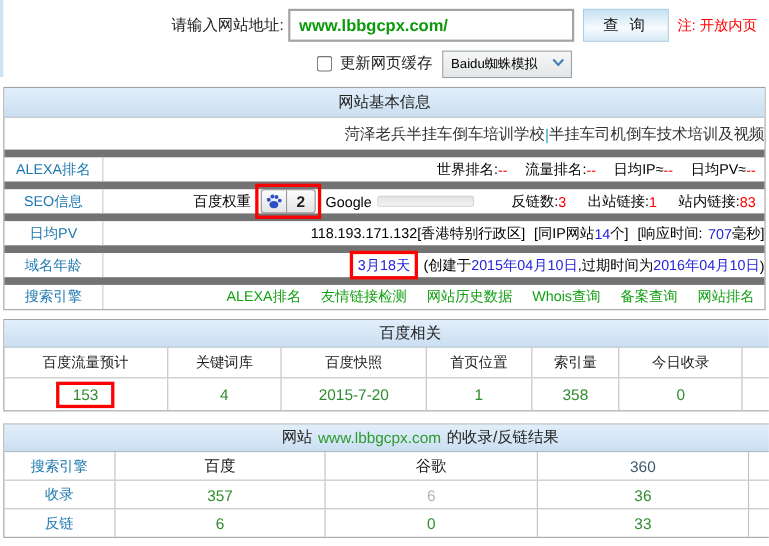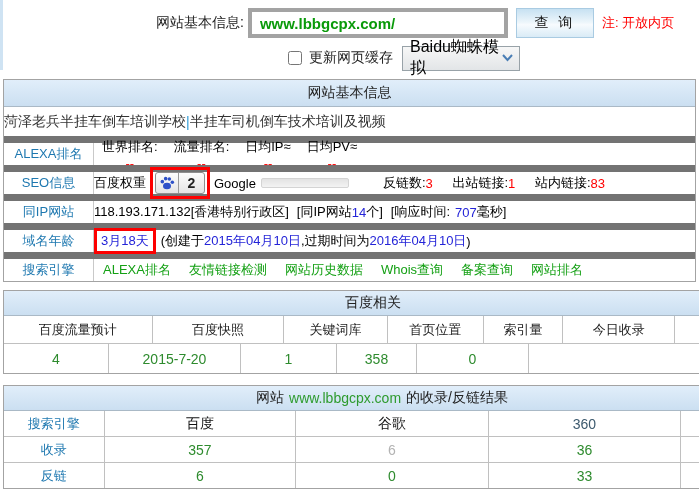--- a/index.html
+++ b/index.html
@@ -4,50 +4,50 @@
 <style>
   * { margin:0; padding:0; box-sizing:border-box; }
   html,body { background:#fff; }
   body { font-family:"Liberation Sans","DejaVu Sans",sans-serif; }
   .page { position:relative; width:699px; height:496px; overflow:hidden; background:#fff; font-size:13px; color:#000; }
   .edge-strip { position:absolute; left:0; top:0; width:3px; height:70px; background:#cfe3f3; }
 
   
   .form-row1 { display:flex; align-items:center; margin:8px 0 0 156px; height:30px; white-space:nowrap; }
   .url-label { font-size:14px; color:#222; }
-  .url-input { width:260px; height:30px; border:4px solid #a3a3a3; padding:0 8px; margin-left:4px;
+  .url-input { width:260px; height:30px; border:2px solid #a3a3a3; padding:0 8px; margin-left:4px;
                font-family:"Liberation Sans","DejaVu Sans",sans-serif; font-size:15px; font-weight:bold; color:#0a9a0a; outline:none; }
   .query-btn { width:78px; height:30px; margin-left:8px; border:1px solid #a9cbe2; cursor:pointer;
                background:linear-gradient(#c7e1f2,#edf6fb 48%,#f7fbfe 56%,#d9ebf6); font-size:14px; color:#111; letter-spacing:3px;
                font-family:"Liberation Sans","DejaVu Sans",sans-serif; }
   .note { color:#f00; font-size:13px; margin-left:8px; white-space:nowrap; }
   .form-row2 { display:flex; align-items:center; margin:7px 0 0 288px; height:26px; }
   .cb { width:14px; height:14px; margin-right:7px; }
   .cache-label { font-size:14px; color:#222; }
   .select { display:flex; align-items:center; justify-content:space-between; width:118px; height:25px; margin-left:9px;
-            border:1px solid #98a2a8; background:linear-gradient(#f7f7f7,#e2e5e7); padding:0 5px 0 7px; font-size:16px; cursor:pointer; }
+            border:1px solid #98a2a8; background:linear-gradient(#f7f7f7,#e2e5e7); padding:0 5px 0 7px; font-size:12px; cursor:pointer; }
 
   
   .tbl { margin-left:3px; border:1px solid #a3a3a3; background:#fff; }
   .tbl-head { background:linear-gradient(#e1eefa,#cbdff1); display:flex; align-items:center; justify-content:center;
               font-size:14px; color:#222;text-align:right; }
   .rbx { border:3px solid #fd0000; }
 
   
   .t1 { width:693px; margin-top:8px; }
   .t1 .tbl-head { height:27px; border-bottom:1px solid #aab9c6; }
   .t1-row { display:flex; height:29px; align-items:stretch; border-top:7px solid #737373; }
   .t1-row.first { border-top:none; }
   .t1-label { width:90px; flex:0 0 90px; display:flex; align-items:center; justify-content:center;
               border-right:1px solid #c9c9c9; color:#1e78b0; font-size:13px; }
-  .t1-content { flex:1; display:flex; align-items:center; justify-content:flex-start; white-space:nowrap; }
+  .t1-content { flex:1; display:flex; align-items:center; justify-content:flex-end; white-space:nowrap; }
   .site-title { font-size:14px; color:#333; }
   .pipe { color:#2e9bd6; }
   .grp { display:inline-flex; align-items:center; }
-  .gap14 > .grp { margin:0 8px;flex-direction:column; }
+  .gap14 > .grp { margin:0 8px; }
   .red-v { color:#f00; }
   .blue-v { color:#2424d8; }
   .gl { color:#14a014; margin:0 9px; text-decoration:none; font-size:13px; cursor:pointer; }
 
   .bw-unit { display:inline-flex; align-items:stretch; height:22px; border:1px solid #8f8f8f; border-radius:3px;
              overflow:hidden; background:linear-gradient(#fdfdfd,#e4e4e4); }
   .bw-paw { width:23px; display:flex; align-items:center; justify-content:center; border-right:1px solid #9a9a9a; }
   .bw-num { width:25px; display:flex; align-items:center; justify-content:center; font-weight:bold; font-size:14px; color:#222; }
   .rbx-icon { display:inline-flex; padding:2px; margin:0 4px; }
   .g-bar { width:88px; height:10px; border:1px solid #d4d4d4; border-radius:2px; background:linear-gradient(#e3e3e3,#f3f3f3); margin-left:5px; }
@@ -84,21 +84,21 @@
   .val-g { color:#2e8b2e; }
   .val-gray { color:#b3b3b3; }
 </style>
 </head>
 <body>
 
 <div class="page">
   <div class="edge-strip"></div>
 
   <div class="form-row1">
-    <span class="url-label">网站基本信息:</span>
+    <span class="url-label">请输入网站地址:</span>
     <input class="url-input" type="text" value="www.lbbgcpx.com/" style="">
     <button class="query-btn">查 询</button>
     <span class="note">注: 开放内页</span>
   </div>
   <div class="form-row2">
     <input type="checkbox" class="cb" style="">
     <span class="cache-label">更新网页缓存</span>
     <div class="select">
       <span>Baidu蜘蛛模拟</span>
       <span>
@@ -169,21 +169,21 @@
               <span class="red-v">1</span>
             </span>
           <span class="grp">
               <span>站内链接:</span>
               <span class="red-v">83</span>
             </span>
         </span>
       </div>
     </div>
     <div class="t1-row">
-      <div class="t1-label">同IP网站</div>
+      <div class="t1-label">日均PV</div>
       <div class="t1-content">
         <span class="grp">118.193.171.132[香港特别行政区]</span>
         <span class="grp" style="margin-left:8px">
             <span>[同IP网站</span>
             <span class="blue-v">14</span>
             <span>个]</span>
           </span>
         <span class="grp" style="margin-left:8px">
             <span>[响应时间:</span>
             <span class="blue-v" style="margin-left:5px">707</span>
@@ -214,28 +214,31 @@
         <a class="gl">备案查询</a>
         <a class="gl">网站排名</a>
       </div>
     </div>
   </div>
 
   <div class="tbl t2">
     <div class="tbl-head">百度相关</div>
     <div class="t2-row heads">
       <div class="t2-cell c0">百度流量预计</div>
+      <div class="t2-cell c1">关键词库</div>
       <div class="t2-cell c2">百度快照</div>
-      <div class="t2-cell c1">关键词库</div>
       <div class="t2-cell c3">首页位置</div>
       <div class="t2-cell c4">索引量</div>
       <div class="t2-cell c5">今日收录</div>
       <div class="t2-cell c6">收</div>
     </div>
     <div class="t2-row vals">
+      <div class="t2-cell c0">
+          <span class="rbx rbx-153"><span>153</span></span>
+        </div>
       <div class="t2-cell c1">4</div>
       <div class="t2-cell c2">2015-7-20</div>
       <div class="t2-cell c3">1</div>
       <div class="t2-cell c4">358</div>
       <div class="t2-cell c5">0</div>
       <div class="t2-cell c6"></div>
     </div>
   </div>
 
   <div class="tbl t3">

